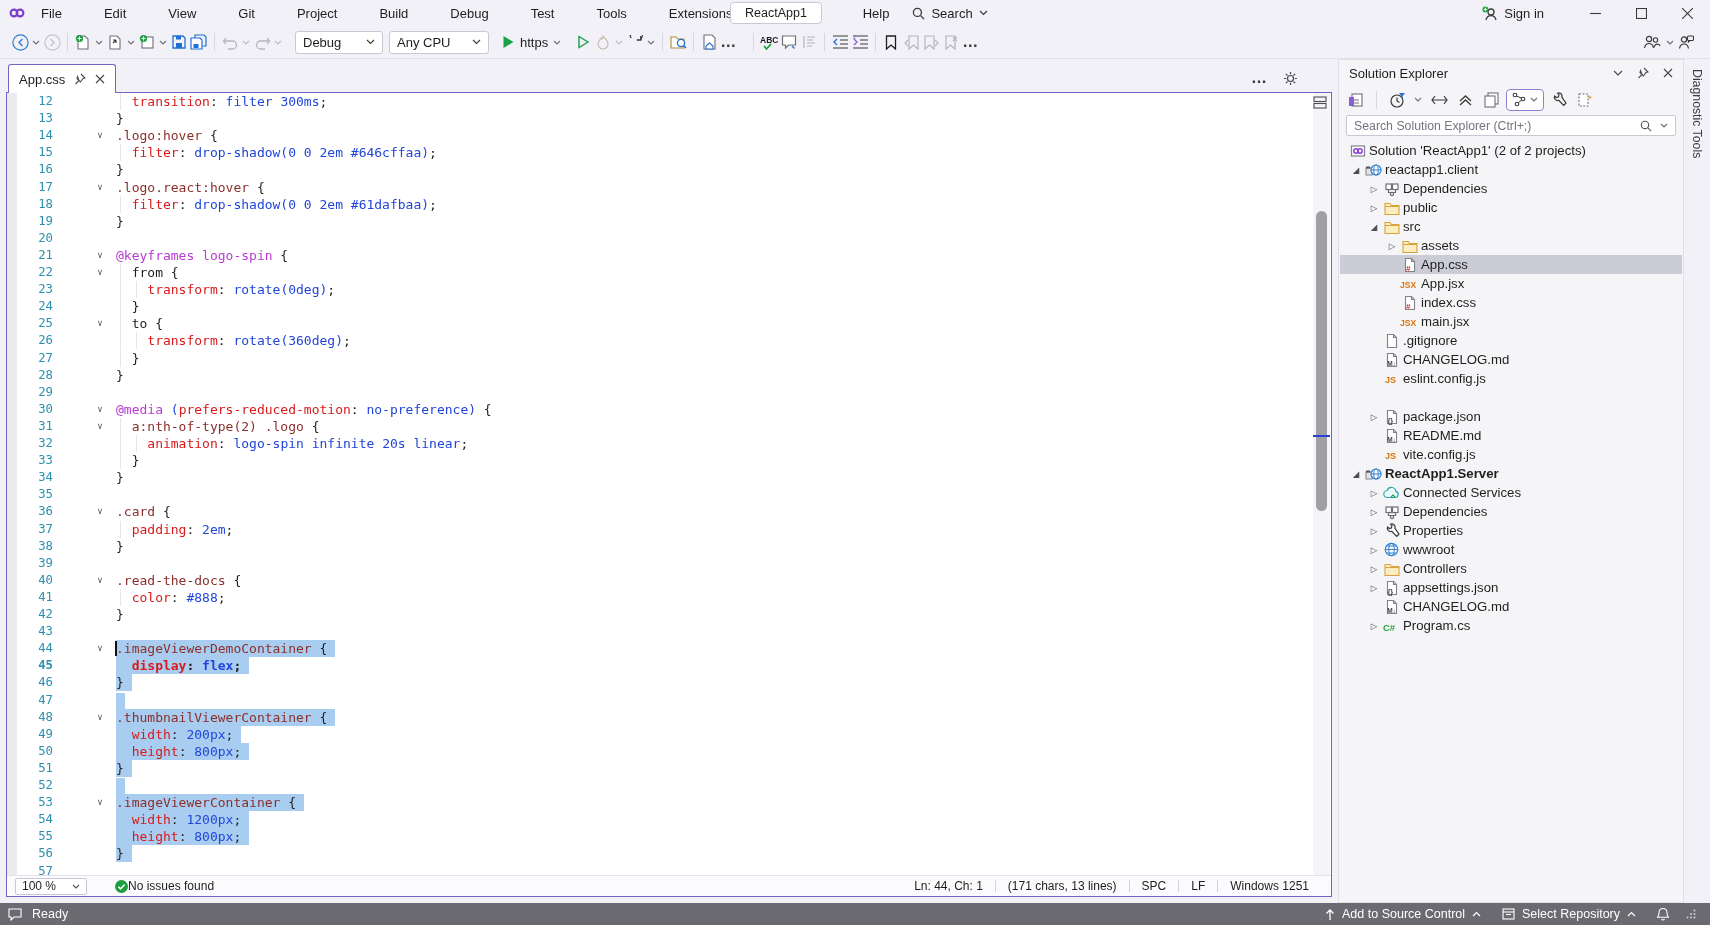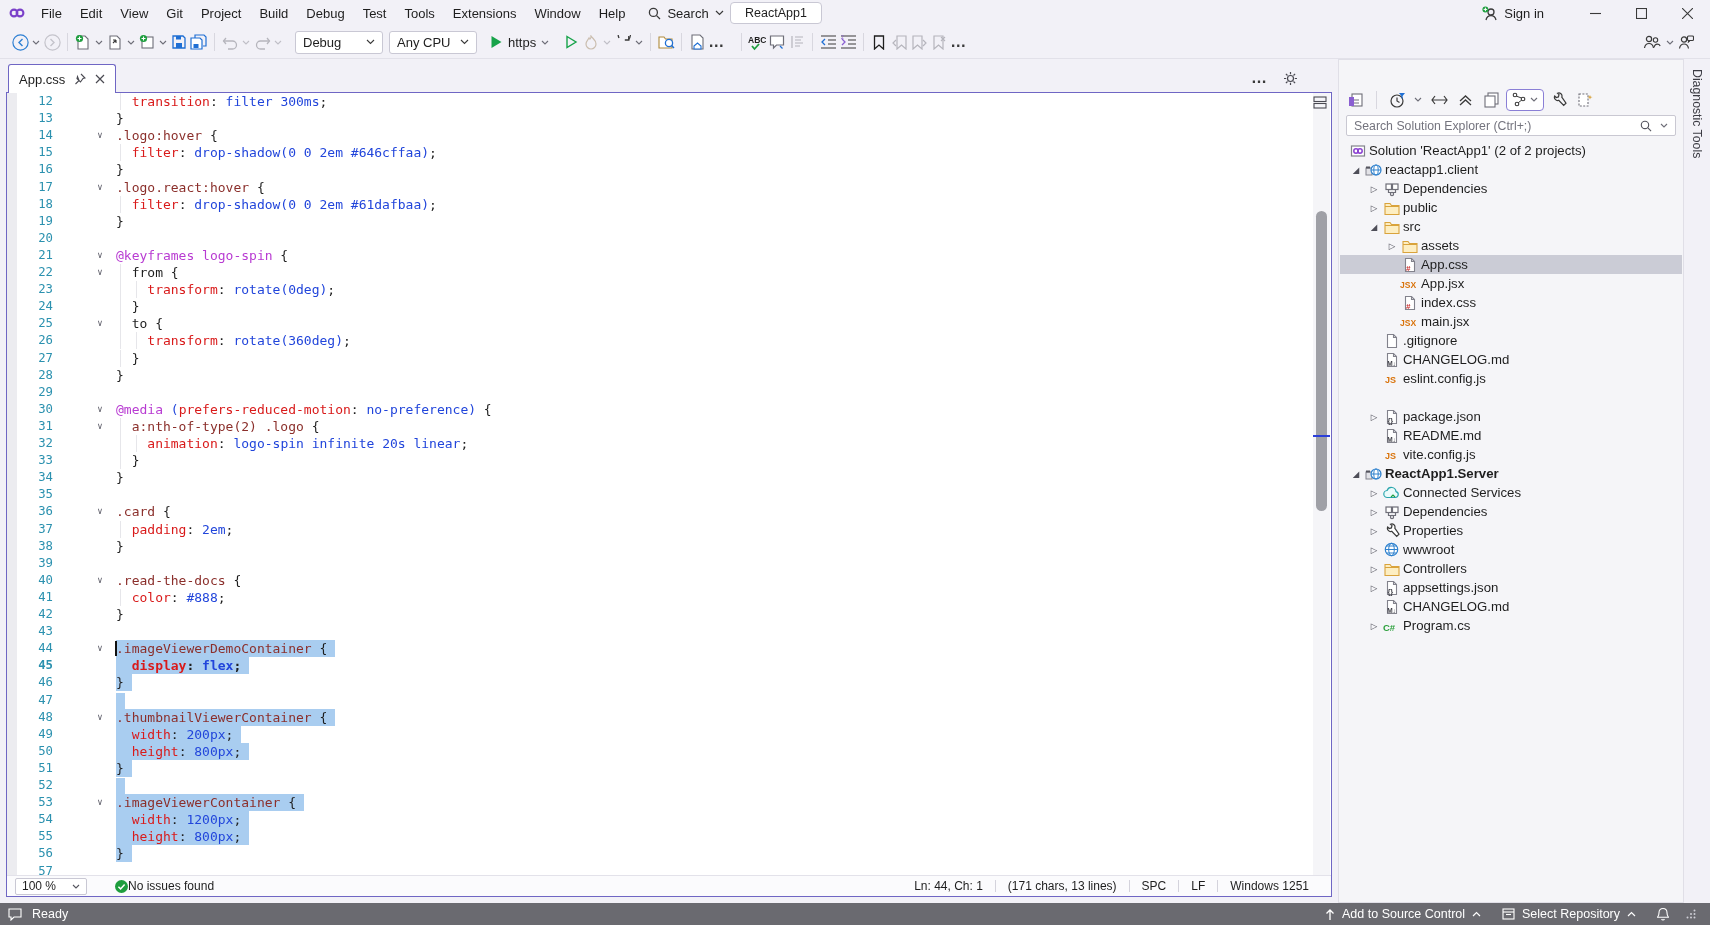--- a/index.html
+++ b/index.html
@@ -3,21 +3,21 @@
 <meta charset="utf-8">
 <style>
   * { margin:0; padding:0; box-sizing:border-box; }
   html,body { width:1710px; height:925px; overflow:hidden;
     font-family:"Liberation Sans", sans-serif; background:#f2f1f7; color:#1e1e1e; }
   svg { display:block; }
 
   
   .titlebar { position:absolute; left:0; top:0; width:1710px; height:26px;
     background:#f2f1f7; display:flex; align-items:center; font-size:13px; }
-  .menu-items { display:flex; align-items:center; margin-left:6px; }
+  .menu-items { display:flex; align-items:center; margin-left:6px;gap:24px; }
   .menu-item { padding:3px 9px; cursor:default; border-radius:3px; }
   .tb-search { display:flex; align-items:center; gap:6px; margin-left:14px; color:#1e1e1e; }
   .title-pill { position:absolute; left:730px; top:2px; height:22px; padding:0 14px;
     background:#fff; border:1px solid #c9c8d4; border-radius:4px;
     display:flex; align-items:center; font-size:12.5px; }
   .tb-right { position:absolute; right:0; top:0; height:26px; display:flex; align-items:center; }
   .signin { display:flex; align-items:center; gap:6px; margin-right:28px; font-size:13px; }
   .winbtn { width:46px; height:26px; display:flex; align-items:center; justify-content:center;
     font-size:13px; color:#3a3a3a; }
 
@@ -259,21 +259,21 @@
         <path d="M1 1l3 3 3-3" fill="none" stroke="#6e6e78" stroke-width="1.1"></path>
       </svg>
     </span>
   <span style="width:8px"></span>
   <div class="combo" style="width:88px">
     <span>Debug</span>
     <svg width="9" height="6" viewBox="0 0 9 6">
         <path d="M1 1l3.5 3.5L8 1" fill="none" stroke="#3a3a3a" stroke-width="1.1"></path>
       </svg>
   </div>
-  <div class="combo" style="width:88px">
+  <div class="combo" style="width:100px">
     <span>Any CPU</span>
     <svg width="9" height="6" viewBox="0 0 9 6">
         <path d="M1 1l3.5 3.5L8 1" fill="none" stroke="#3a3a3a" stroke-width="1.1"></path>
       </svg>
   </div>
   <span style="width:10px"></span>
   <div style="display:flex;align-items:center;gap:5px">
     <svg width="13" height="14" viewBox="0 0 13 14">
         <path d="M1.5 1l10 6-10 6z" fill="#17a34a"></path>
       </svg>
@@ -517,20 +517,34 @@
             <span class="dv"></span>
             <span class="itm">LF</span>
             <span class="dv"></span>
             <span class="itm">Windows 1251</span>
           </div>
       </div>
     </div>
   </div>
 
   <div class="sol-exp">
+    <div class="se-header">
+      <span class="ttl">Solution Explorer</span>
+      <span class="se-hicons">
+        <svg width="10" height="6" viewBox="0 0 10 6">
+            <path d="M1 1l4 4 4-4" fill="none" stroke="#4a4a52" stroke-width="1.2"></path>
+          </svg>
+        <svg width="12" height="12" viewBox="0 0 12 12">
+            <path d="M7 1l4 4-2 .5L6.5 9 5 7.5 1.5 11M5 7.5L3 5.5l.5-2z" fill="none" stroke="#4a4a52" stroke-width="1.1"></path>
+          </svg>
+        <svg width="10" height="10" viewBox="0 0 10 10">
+            <path d="M1 1l8 8M9 1L1 9" stroke="#4a4a52" stroke-width="1.2"></path>
+          </svg>
+      </span>
+    </div>
     <div class="se-toolbar">
       <span class="se-ti">
           <svg width="16" height="16" viewBox="0 0 16 16">
             <rect x="4" y="2" width="10" height="12" fill="#fff" stroke="#6e6e78" stroke-width="1.1"></rect>
             <rect x="1" y="5" width="5" height="9" fill="#8a5fd1"></rect>
             <path d="M6 8h5M6 11h5" stroke="#6e6e78" stroke-width="1"></path>
           </svg>
         </span>
       <span class="tsep"></span>
       <span class="se-ti">

